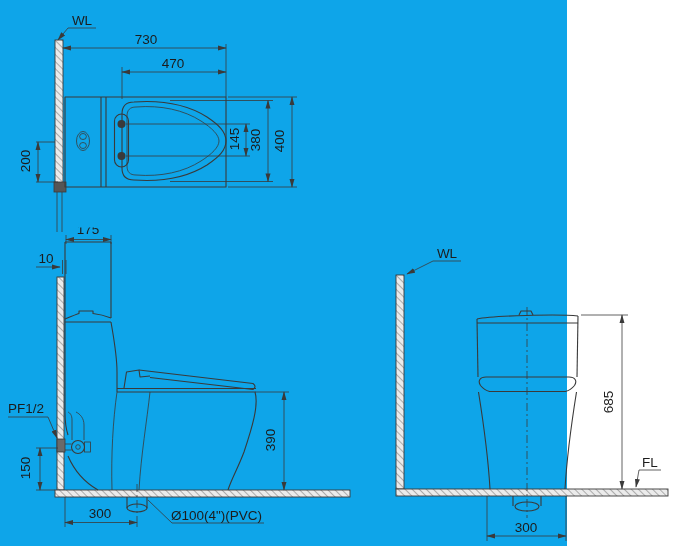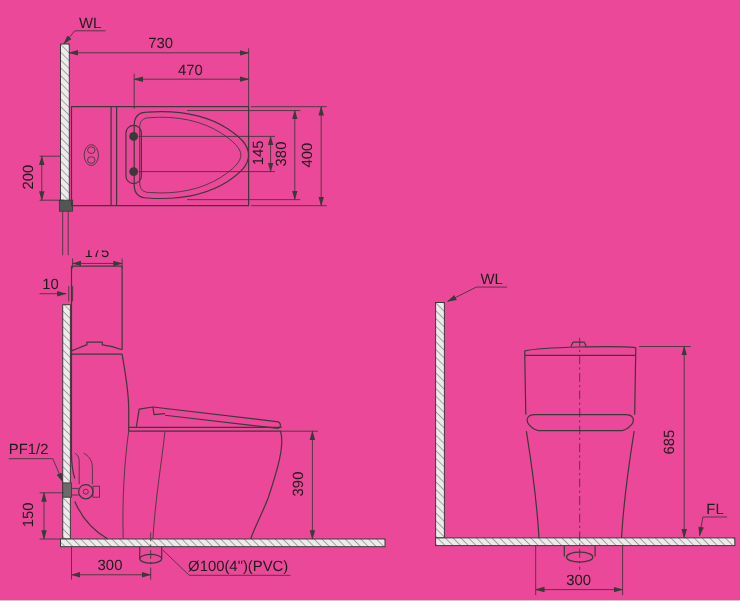--- a/index.html
+++ b/index.html
@@ -1,17 +1,17 @@
 <!DOCTYPE html>
 <html><head>
 <meta charset="utf-8">
 <style>
   html,body { margin:0; padding:0; background:#ffffff; }
   .stage {
-    position:relative; width:673px; height:546px; background:#ec4899;
+    position:relative; width:567px; height:546px; background:#0ea5e9;
     font-family:"Liberation Sans", sans-serif;
   }
   svg { position:absolute; left:0; top:0; }
   .ln   { fill:none; stroke:#3a3a3a; stroke-width:1.1; stroke-linejoin:round; stroke-linecap:butt; }
   .thin { fill:none; stroke:#3a3a3a; stroke-width:0.8; }
   .dim  { fill:none; stroke:#3a3a3a; stroke-width:0.8; }
   .cl   { fill:none; stroke:#3a3a3a; stroke-width:0.8; stroke-dasharray:8 3 2 3; }
   .hz   { stroke:#3a3a3a; stroke-width:0.9; }
   .t    { font-family:"Liberation Sans", sans-serif; font-size:13.5px; fill:#1c1c1c; }
   .tm   { text-anchor:middle; }

